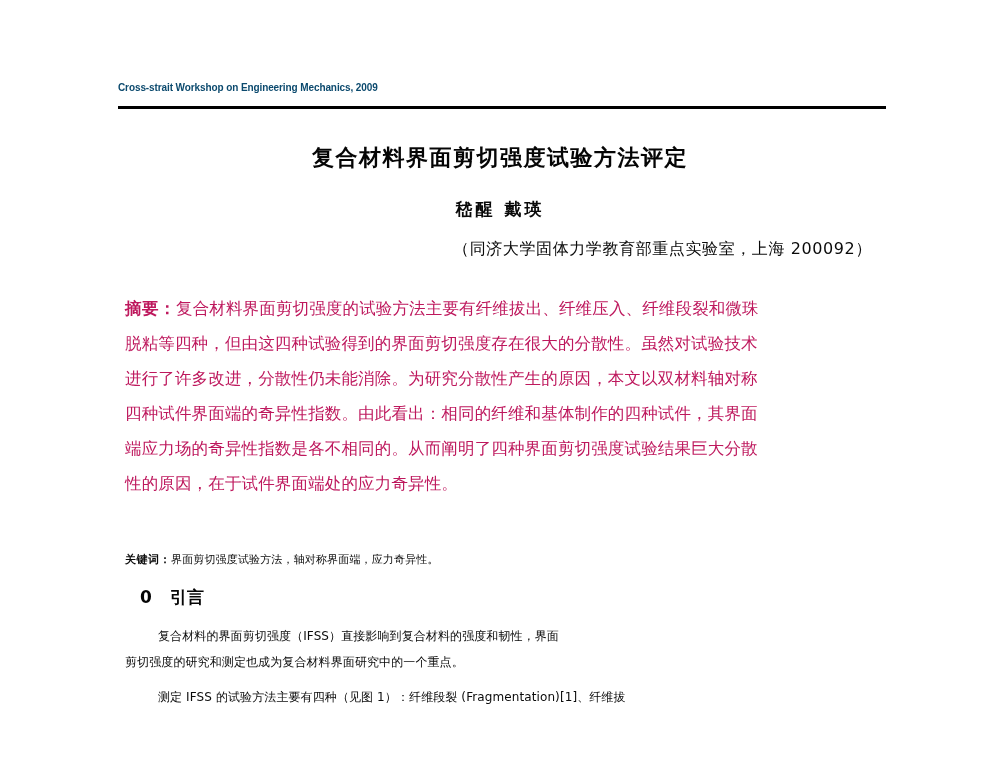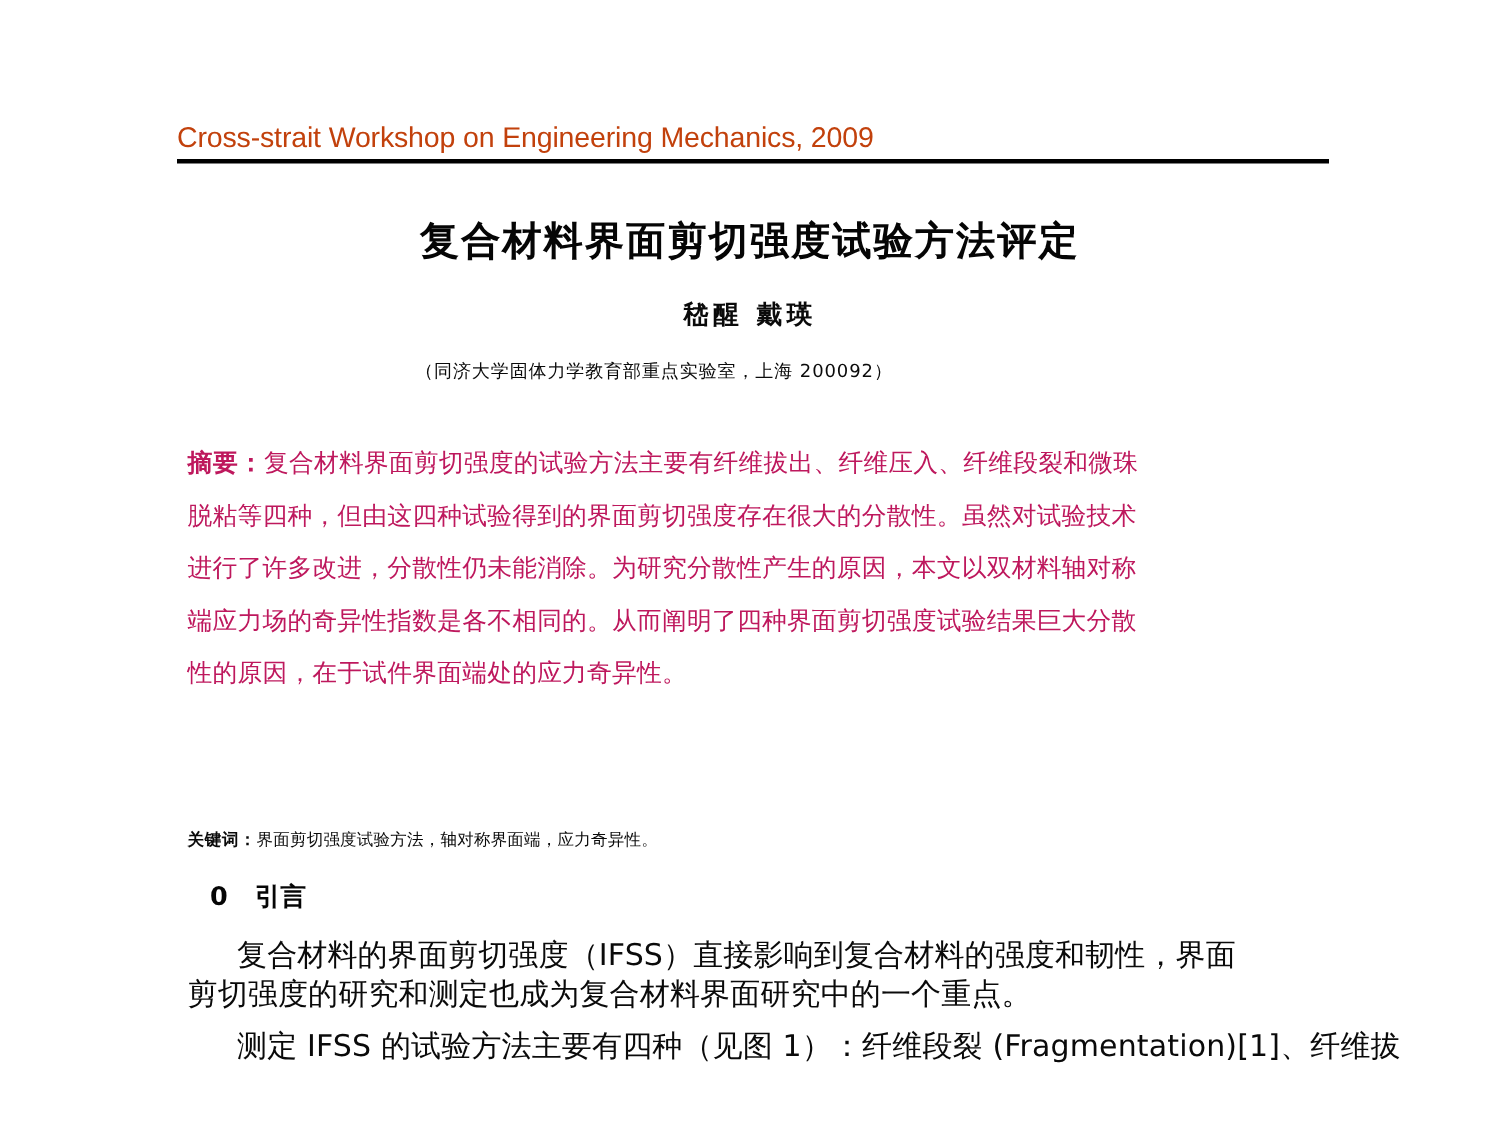--- a/index.html
+++ b/index.html
@@ -29,24 +29,24 @@
     position: absolute;
     left: 118px;
     top: 82px;
     width: 768px;
     display: flex;
     justify-content: space-between;
     align-items: flex-end;
   }
   .header-left {
     font-family: "Liberation Sans", sans-serif;
-    font-size: 19px;
-    font-weight: 400;
+    font-size: 10px;
+    font-weight: 700;
     letter-spacing: -0.1px;
-    color: #c2410c;
+    color: #0c4a6e;
     white-space: nowrap;
   }
   .header-right {
     font-family: "DejaVu Sans", sans-serif;
     font-size: 15px;
     font-weight: 700;
     letter-spacing: 0.2px;
     color: #0a0a0a;
     white-space: nowrap;
   }
@@ -60,21 +60,21 @@
   }
 
   
   .title {
     position: absolute;
     left: 0;
     top: 143px;
     width: 1000px;
     text-align: center;
     font-family: "DejaVu Sans", sans-serif;
-    font-size: 26px;
+    font-size: 22px;
     font-weight: 700;
     letter-spacing: 1.5px;
     color: #050505;
   }
   .authors {
     position: absolute;
     left: 0;
     top: 198px;
     width: 1000px;
     text-align: center;
@@ -82,23 +82,23 @@
     font-size: 17px;
     font-weight: 700;
     letter-spacing: 3px;
     color: #0a0a0a;
   }
   .affiliation {
     position: absolute;
     left: 0;
     top: 239px;
     width: 872px;
-    text-align: center;
-    font-family: "DejaVu Sans", sans-serif;
-    font-size: 12px;
+    text-align: right;
+    font-family: "DejaVu Sans", sans-serif;
+    font-size: 16px;
     font-weight: 400;
     letter-spacing: 0.6px;
     color: #0a0a0a;
   }
 
   
   .abstract {
     position: absolute;
     left: 125px;
     top: 291px;
@@ -146,21 +146,21 @@
 
   
   .body-block {
     position: absolute;
     left: 125px;
     top: 623px;
     width: 765px;
   }
   .para {
     font-family: "DejaVu Sans", sans-serif;
-    font-size: 20px;
+    font-size: 12px;
     color: #0a0a0a;
     letter-spacing: 0.1px;
     margin: 0;
   }
   .para-tight .bl { line-height: 26px; }
   .para-loose .bl { line-height: 32px; }
   .bl { white-space: nowrap; display: block; }
   .indent { padding-left: 33px; }
 
   .body-block .p2 { margin-top: 6px; }
@@ -181,20 +181,21 @@
   <div class="title">复合材料界面剪切强度试验方法评定</div>
 
   <div class="authors">嵇醒 戴瑛</div>
 
   <div class="affiliation">（同济大学固体力学教育部重点实验室，上海 200092）</div>
 
   <div class="abstract">
     <div class="abs-line"><span class="lbl">摘要：</span><span>复合材料界面剪切强度的试验方法主要有纤维拔出、纤维压入、纤维段裂和微珠</span></div>
     <div class="abs-line">脱粘等四种，但由这四种试验得到的界面剪切强度存在很大的分散性。虽然对试验技术</div>
     <div class="abs-line">进行了许多改进，分散性仍未能消除。为研究分散性产生的原因，本文以双材料轴对称</div>
+    <div class="abs-line">四种试件界面端的奇异性指数。由此看出：相同的纤维和基体制作的四种试件，其界面</div>
     <div class="abs-line">端应力场的奇异性指数是各不相同的。从而阐明了四种界面剪切强度试验结果巨大分散</div>
     <div class="abs-line">性的原因，在于试件界面端处的应力奇异性。</div>
   </div>
 
   <div class="keywords"><span class="lbl">关键词：</span><span>界面剪切强度试验方法，轴对称界面端，应力奇异性。</span></div>
 
   <div class="section-head"><span class="section-num">0</span><span>引言</span></div>
 
   <div class="body-block">
     <p class="para para-tight p1">

